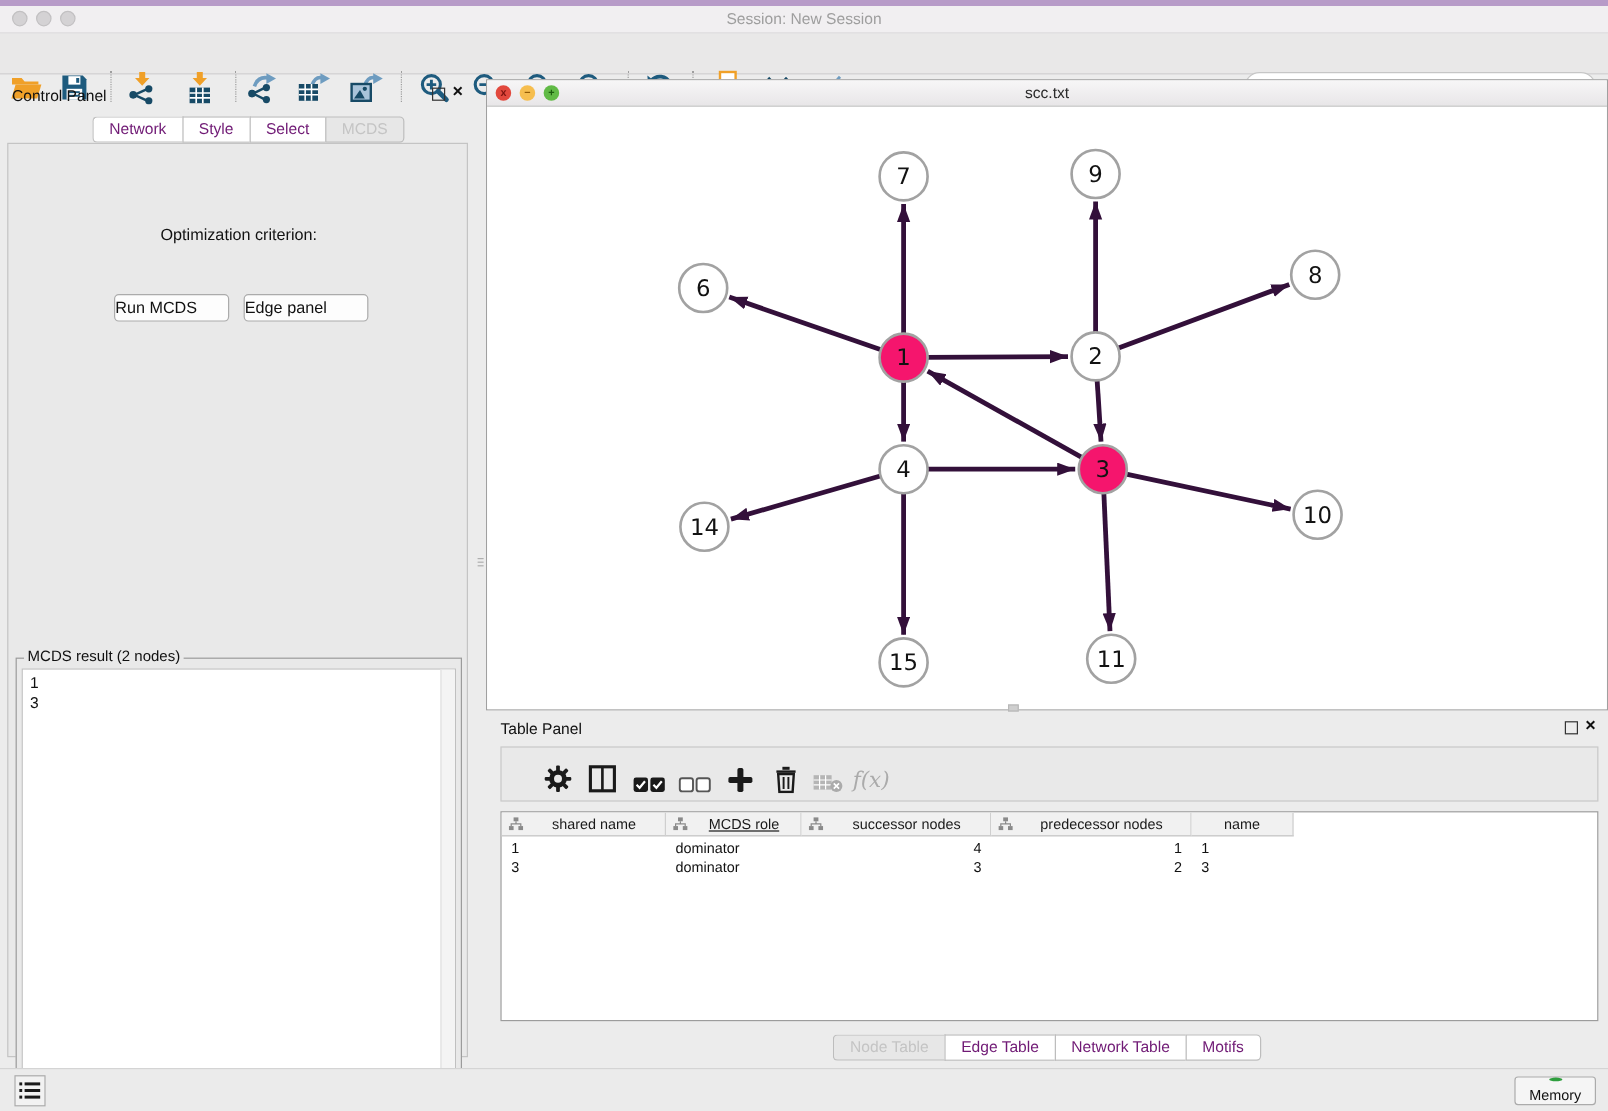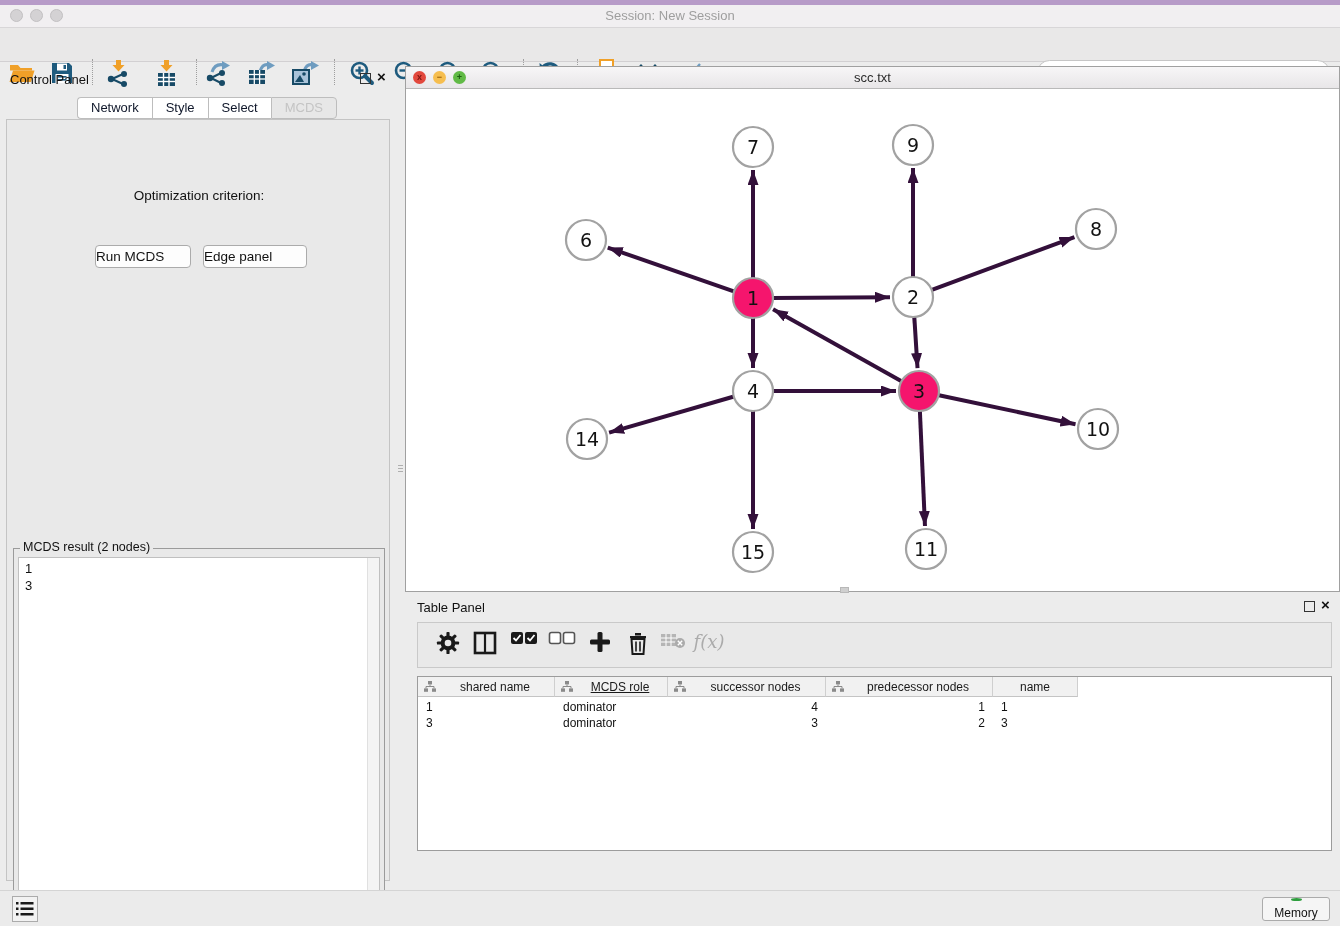--- a/index.html
+++ b/index.html
@@ -19,21 +19,21 @@
   #search-box { position:absolute; left:1037px; top:32px; width:293px; height:25px; background:#FFFFFF; border:1px solid #C6C6C6; border-radius:13px; display:flex; align-items:center; padding-left:7px; }
   #search-input { border:none; outline:none; background:transparent; font-size:13px; width:250px; color:#333; }
 
   
   #control-panel { left:0; top:66px; width:396px; height:818px; }
   #cp-header { position:absolute; left:0; top:0; width:396px; height:26px; }
   #cp-title { position:absolute; left:10px; top:6px; font-size:13px; color:#111; }
   .float-icon { position:absolute; top:7px; width:11px; height:11px; border:1.6px solid #333; background:transparent; }
   .close-x { position:absolute; top:3px; font-size:15px; font-weight:bold; color:#111; line-height:16px; }
   .tabbar { position:absolute; display:flex; }
-  .tab { height:22px; line-height:20px; padding:0 13px; font-size:13px; color:#0f172a; background:#FFFFFF; border:1px solid #BDBDBD; border-right:none; text-align:center; }
+  .tab { height:22px; line-height:20px; padding:0 13px; font-size:13px; color:#701a75; background:#FFFFFF; border:1px solid #BDBDBD; border-right:none; text-align:center; }
   .tab:first-child { border-top-left-radius:4px; border-bottom-left-radius:4px; }
   .tab:last-child { border-right:1px solid #BDBDBD; border-top-right-radius:4px; border-bottom-right-radius:4px; }
   .tab.selected { background:#E7E7E7; color:#C4C4C4; }
   #cp-content { position:absolute; left:6px; top:53px; width:384px; height:762px; background:#E9E9E9; border:1px solid #C4C4C4; }
   #opt-label { position:absolute; left:0; top:68px; width:384px; text-align:center; font-size:13.5px; color:#111; }
   #criterion-select { position:absolute; left:39px; top:91px; width:307px; height:23px; background:#FFFFFF; border:1px solid #ABABAB; border-radius:5px; display:flex; align-items:center; padding:0 8px; font-size:13.5px; color:#111; }
   #criterion-select .chevrons { margin-left:auto; display:flex; flex-direction:column; align-items:center; gap:1px; }
   .chev-up { width:0; height:0; border-left:4px solid transparent; border-right:4px solid transparent; border-bottom:5px solid #666; }
   .chev-dn { width:0; height:0; border-left:4px solid transparent; border-right:4px solid transparent; border-top:5px solid #666; }
   .cp-btn { position:absolute; top:125px; height:23px; background:#FDFDFD; border:1px solid #ABABAB; border-radius:4px; font-size:13.5px; color:#111; line-height:21px; }
@@ -52,21 +52,21 @@
   #net-window { left:405px; top:66px; width:935px; height:526px; border:1px solid #A0A0A0; background:#FFFFFF; }
   #net-titlebar { position:absolute; left:0; top:0; width:100%; height:22px; background:linear-gradient(#F7F6F7,#E8E6E8); border-bottom:1px solid #B9B9B9; }
   .traffic { position:absolute; top:4px; width:13px; height:13px; border-radius:50%; font-size:9px; font-weight:bold; text-align:center; line-height:13px; }
   #net-title { width:100%; text-align:center; font-size:13px; color:#2B2B2B; line-height:21px; }
   #net-canvas { position:absolute; left:0; top:22px; width:933px; height:502px; background:#FFFFFF; }
 
   
   #table-panel { left:405px; top:595px; width:935px; height:295px; background:#ECECEC; }
   #tp-title { position:absolute; left:12px; top:5px; font-size:13px; color:#111; }
   #tp-toolbar { position:absolute; left:12px; top:27px; width:915px; height:46px; background:#E9E9E9; border:1px solid #C9C9C9; }
-  .tpt-icon { position:absolute; top:8px; width:30px; height:30px; display:flex; align-items:flex-start; justify-content:center; }
+  .tpt-icon { position:absolute; top:8px; width:30px; height:30px; display:flex; align-items:flex-end; justify-content:center;margin-left:17px; }
   #fx-label { font-family:"DejaVu Serif", serif; font-style:italic; font-size:18px; color:#ABABAB; }
   #tp-table { position:absolute; left:12px; top:81px; width:915px; height:175px; background:#FFFFFF; border:1px solid #9C9C9C; overflow:hidden; }
   #tp-head { position:absolute; left:0; top:0; height:20px; display:flex; }
   .th { height:20px; background:#F1F1F1; border-right:1px solid #CFCFCF; border-bottom:1px solid #C4C4C4; display:flex; align-items:center; font-size:12px; color:#1A1A1A; }
   .th .th-label { flex:1; text-align:center; }
   .th .tree-ico { margin-left:6px; }
   .tp-row { position:absolute; left:0; height:16px; display:flex; }
   .td { font-size:12px; color:#111; padding:1px 8px 0 8px; white-space:nowrap; overflow:hidden; }
   #tp-tabbar { position:absolute; left:0; top:267px; width:935px; display:flex; justify-content:center; }
 
@@ -523,20 +523,26 @@
           <div class="tp-row" style="top: 38px;">
             <div class="td" style="width: 137px; text-align: left;">3</div>
             <div class="td" style="width: 113px; text-align: left;">dominator</div>
             <div class="td" style="width: 158px; text-align: right;">3</div>
             <div class="td" style="width: 167px; text-align: right;">2</div>
             <div class="td" style="width: 85px; text-align: left;">3</div>
           </div>
         </div>
     </div>
 
+    <div id="tp-tabbar">
+      <div class="tab selected">Node Table</div>
+      <div class="tab">Edge Table</div>
+      <div class="tab">Network Table</div>
+      <div class="tab">Motifs</div>
+    </div>
   </div>
 
   <div id="statusbar" class="abs">
     <div id="list-btn">
       <svg width="18" height="16" viewBox="0 0 18 16">
           <g fill="#1A1A1A">
             <rect x="0" y="1" width="2.5" height="2.5"></rect>
             <rect x="4.5" y="1" width="13" height="2.5"></rect>
             <rect x="0" y="6.5" width="2.5" height="2.5"></rect>
             <rect x="4.5" y="6.5" width="13" height="2.5"></rect>

